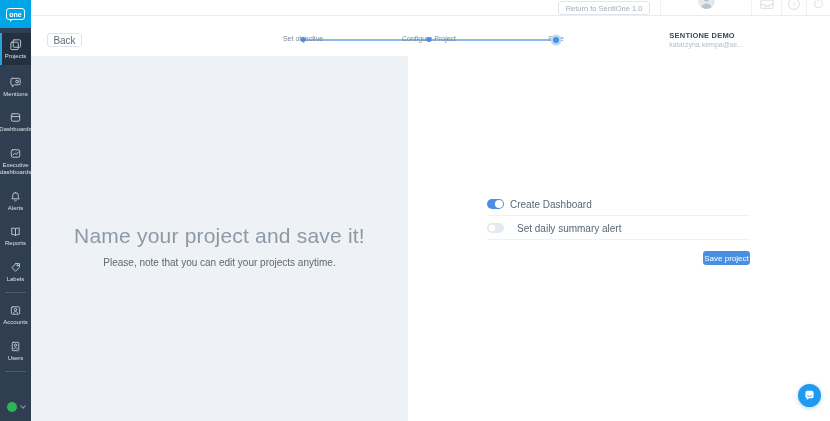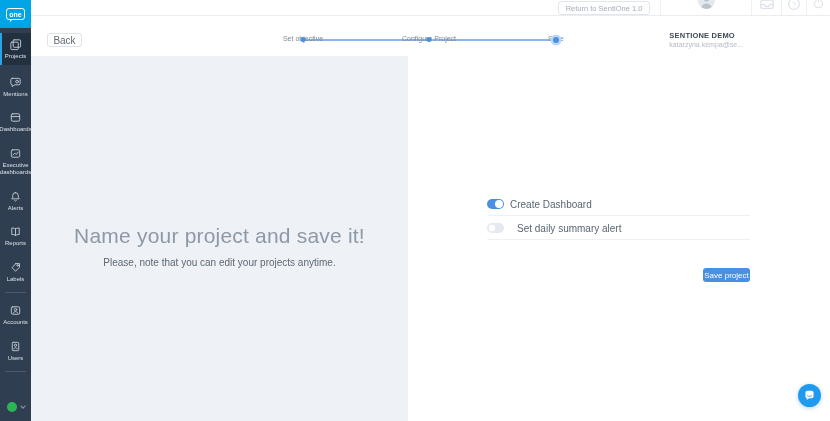--- a/index.html
+++ b/index.html
@@ -79,21 +79,21 @@
   .form-divider { height:1px; background:#edf0f4; margin-top:5px; }
   .toggle-row.second { margin-top:6px;gap:7px; }
   .toggle { width:17px; height:10px; border-radius:5px; position:relative; cursor:pointer; flex:0 0 17px; }
   .toggle.on { background:#4a90e2; }
   .toggle.off { background:#e3e9ee; }
   .knob { position:absolute; top:1px; width:8px; height:8px; border-radius:50%; background:#fff; }
   .toggle.on .knob { right:1px; }
   .toggle.off .knob { left:1px; box-shadow:inset 0 0 0 .5px #d6dde3; }
   .toggle-label { font-size:10px; color:#5a6673; margin-left:6px; }
 
-  .form-actions { display:flex; justify-content:flex-end; margin-top:28px; }
+  .form-actions { display:flex; justify-content:flex-end; margin-top:11px; }
   .save-btn { width:47px; height:14px; background:#4a90e2; color:#fff; font-size:8px; border:none;
     border-radius:3px; display:flex; align-items:center; justify-content:center; cursor:pointer; }
 
   
   .chat-btn { position:absolute; left:798px; top:384px; width:23px; height:23px; border-radius:50%;
     background:#1e9bf0; display:flex; align-items:center; justify-content:center; cursor:pointer;
     box-shadow:0 1px 4px rgba(30,120,200,.35); z-index:7; }
 </style>
 </head>
 <body>

